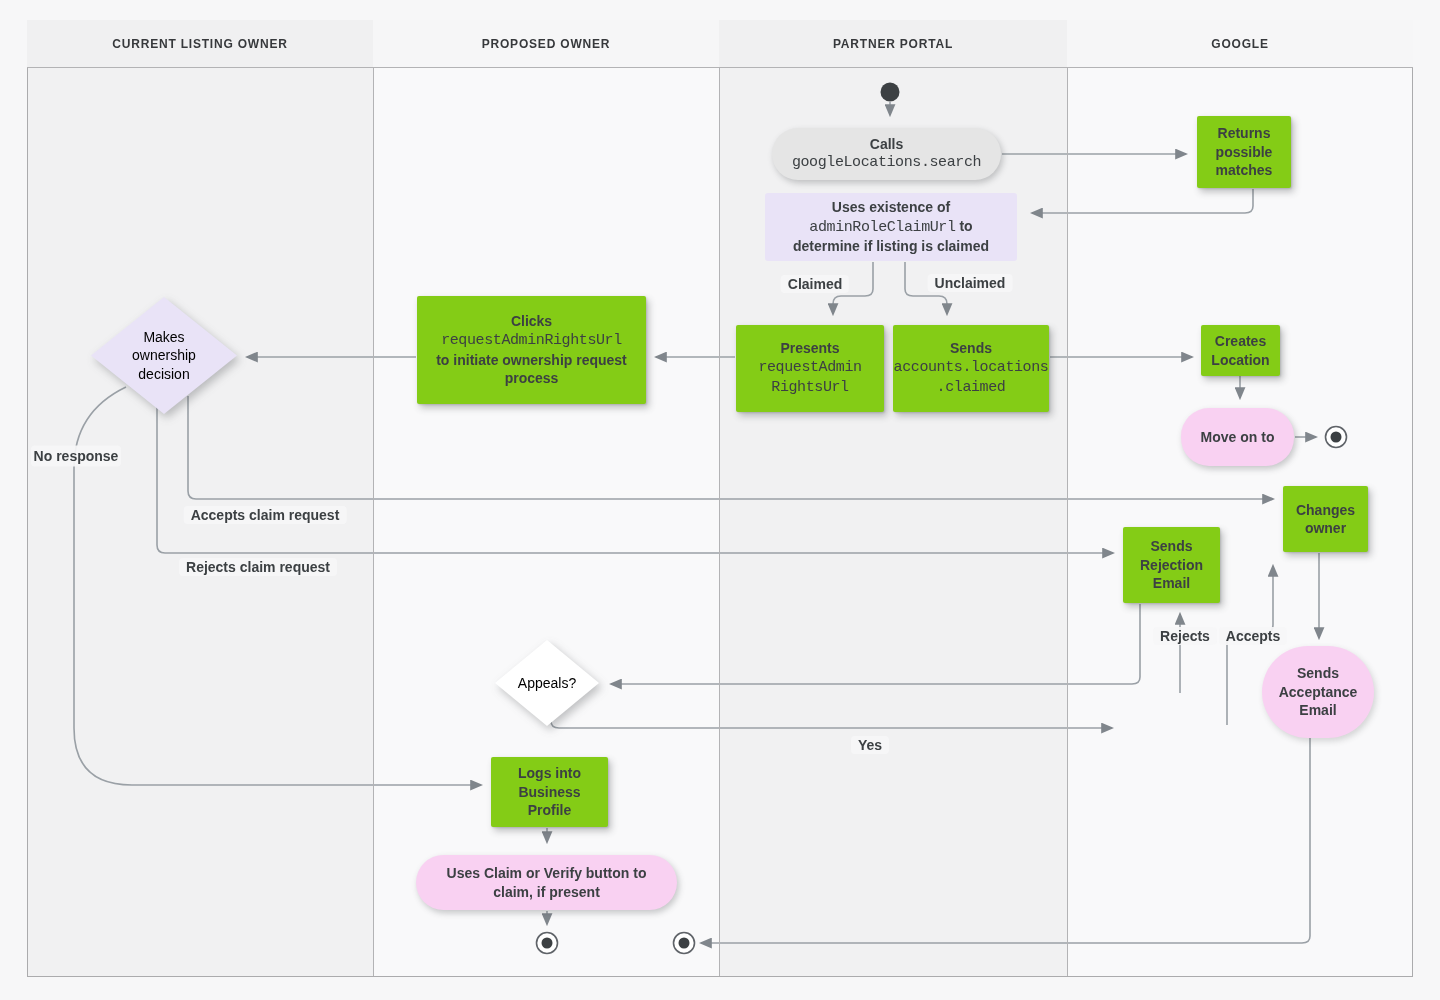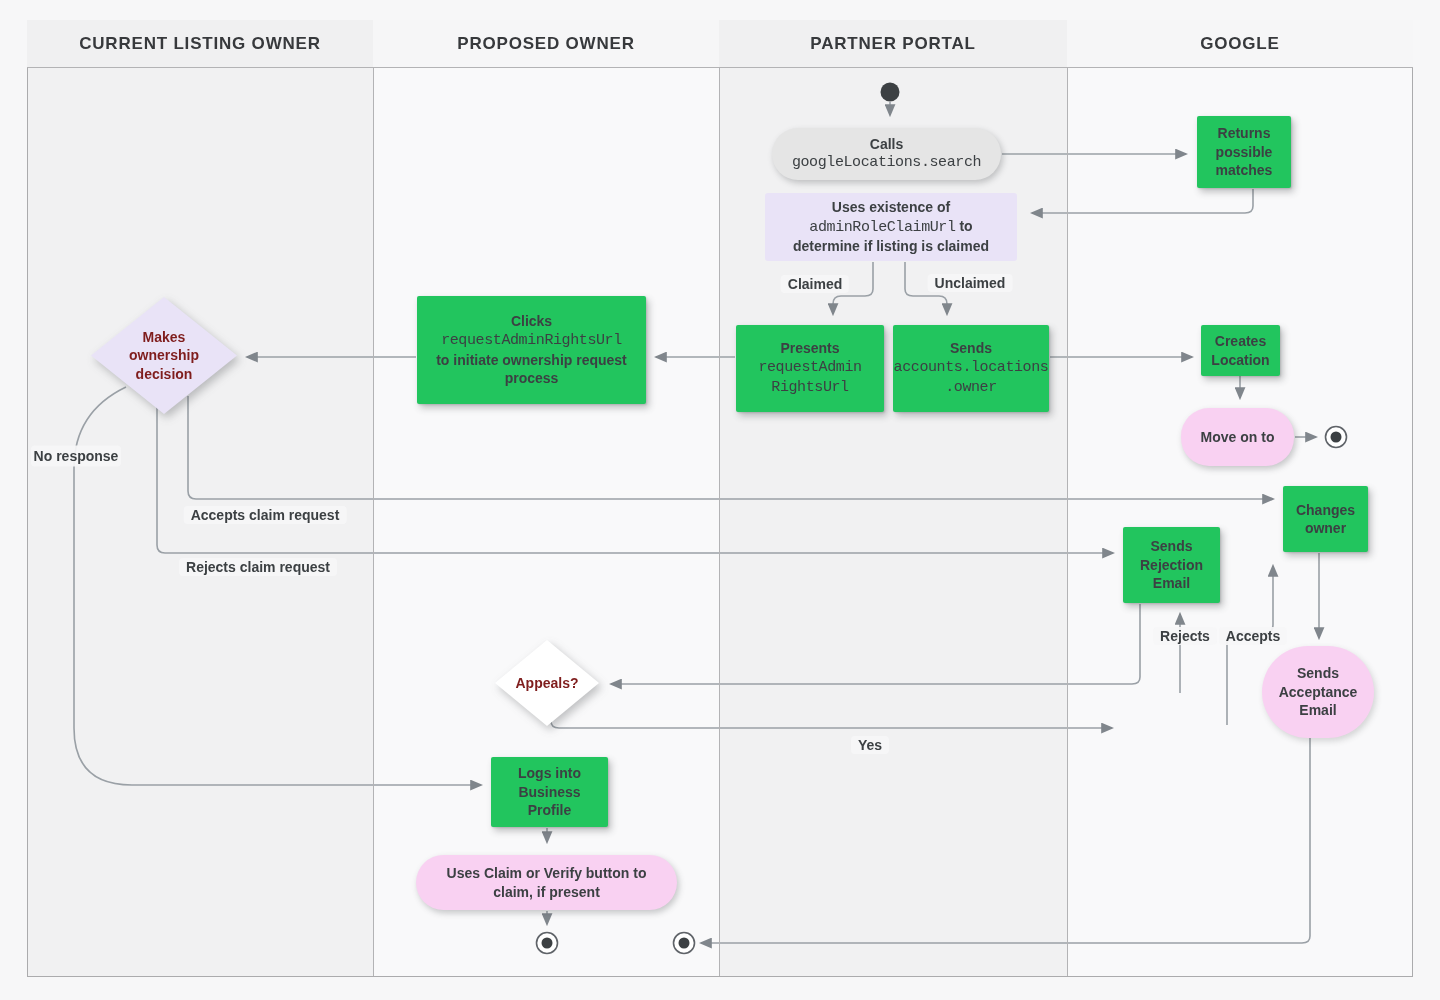--- a/index.html
+++ b/index.html
@@ -8,37 +8,37 @@
   .lane-bg{position:absolute;top:20px;height:957px;}
   .lane-bg.odd{background:#f1f1f2;}
   .lane-bg.even{background:#f9f9fa;}
   .grid-border{position:absolute;left:27px;top:20px;width:1384px;height:955px;
                border:1px solid #ababad;pointer-events:none;z-index:4;}
   .vdiv{position:absolute;top:20px;height:957px;width:1px;background:#b3b3b5;z-index:4;}
   .lane-header{position:absolute;top:20px;height:48px;display:flex;align-items:center;justify-content:center;
                border-bottom:1px solid #b3b3b5;box-sizing:border-box;z-index:5;}
   .lane-header.odd{background:#f0f0f1;}
   .lane-header.even{background:#f6f6f7;}
-  .lane-title{font-size:17px;font-weight:700;letter-spacing:.8px;color:#37393c;}
+  .lane-title{font-size:12px;font-weight:700;letter-spacing:.8px;color:#37393c;}
   svg.connectors{position:absolute;left:0;top:0;z-index:1;}
   .node{position:absolute;z-index:3;display:flex;flex-direction:column;align-items:center;justify-content:center;
         text-align:center;font-size:14px;font-weight:700;line-height:1.32;color:#3c4043;box-sizing:border-box;}
-  .box{background:#22c55e;border-radius:2px;
+  .box{background:#84cc16;border-radius:2px;
        box-shadow:3px 4px 7px rgba(60,64,67,.30),1px 1px 2px rgba(60,64,67,.18);}
   .pill{border-radius:28px;box-shadow:2px 3px 6px rgba(60,64,67,.28);}
   .teal{background:#e5e5e5;}
   .pinkpill{background:#f9d1f2;}
   .blob{background:#f9d1f2;border-radius:48px;box-shadow:2px 3px 6px rgba(60,64,67,.20);}
   .lav{background:#e9e3f7;border-radius:3px;}
   .diamond-wrap{position:absolute;z-index:3;filter:drop-shadow(3px 4px 4px rgba(60,64,67,.30));}
   .diamond{width:100%;height:100%;clip-path:polygon(50% 0,100% 50%,50% 100%,0 50%);}
   .diamond.white{background:#ffffff;}
   .diamond.lavd{background:#e9e3f7;}
   .diamond-label{position:absolute;inset:0;display:flex;align-items:center;justify-content:center;
-                 text-align:center;font-size:14px;font-weight:700;line-height:1.3;color:#7f1d1d;z-index:3;}
+                 text-align:center;font-size:14px;font-weight:400;line-height:1.3;color:#000000;z-index:3;}
   .m{font-family:"Liberation Mono",monospace;font-weight:400;font-size:15px;letter-spacing:-.4px;}
   .blk{display:block;}
   .edge-label{position:absolute;z-index:2;transform:translate(-50%,-50%);background:rgba(246,246,247,.92);
               padding:1px 7px;border-radius:4px;font-size:14px;font-weight:700;white-space:nowrap;color:#3c4043;}
   .edge-label.wrap{white-space:normal;width:86px;text-align:center;line-height:1.35;padding:1px 2px;}
 </style>
 </head>
 <body>
 
 <div class="stage">
@@ -140,21 +140,21 @@
 
   <div class="node box" style="left:736px;top:325px;width:148px;height:87px;">
     <span class="blk">Presents</span>
     <span class="m blk">requestAdmin</span>
     <span class="m blk">RightsUrl</span>
   </div>
 
   <div class="node box" style="left:893px;top:325px;width:156px;height:87px;">
     <span class="blk">Sends</span>
     <span class="m blk">accounts.locations</span>
-    <span class="m blk">.owner</span>
+    <span class="m blk">.claimed</span>
   </div>
 
   <div class="node box" style="left:1201px;top:325px;width:79px;height:51px;padding:2px;">
     <span>Creates Location</span>
   </div>
 
   <div class="node pill pinkpill" style="left:1181px;top:408px;width:113px;height:58px;">
     <span>Move on to</span>
   </div>
 

